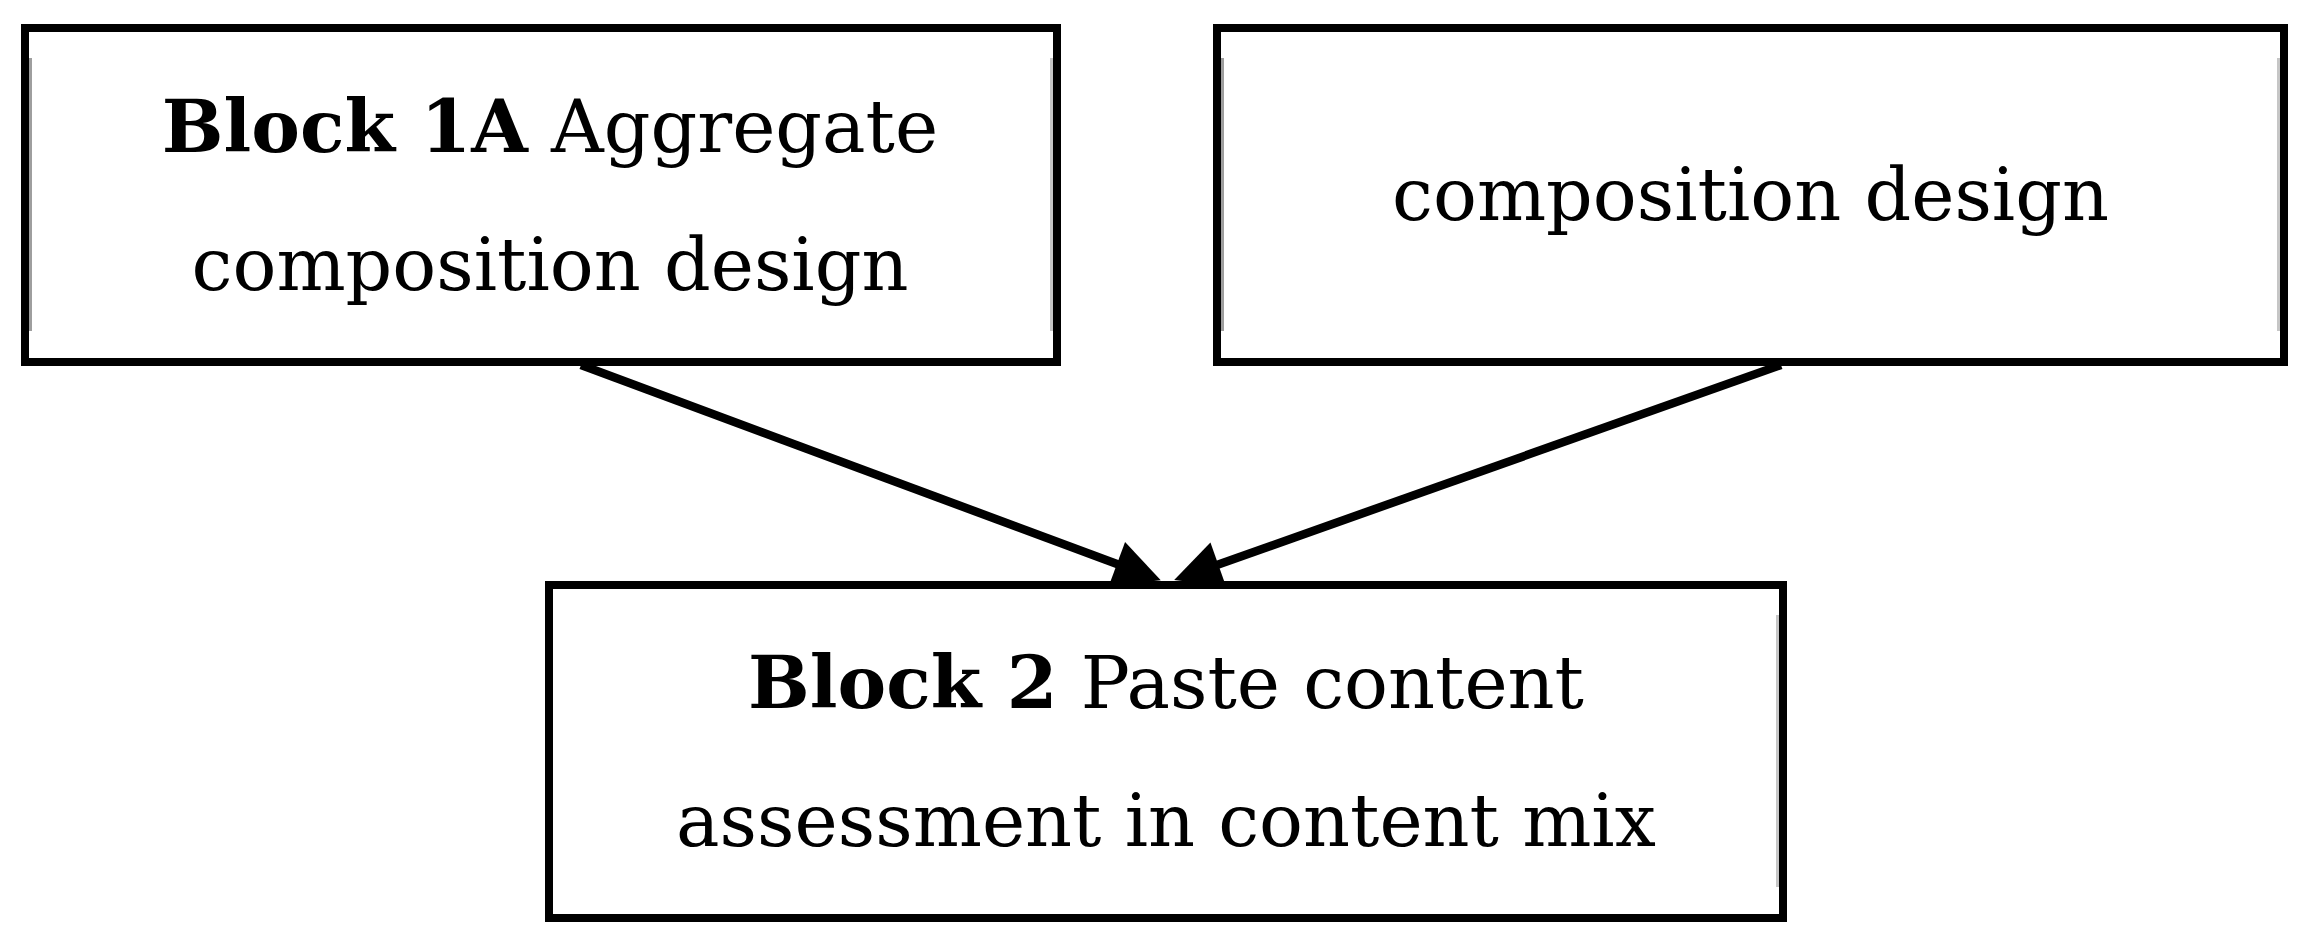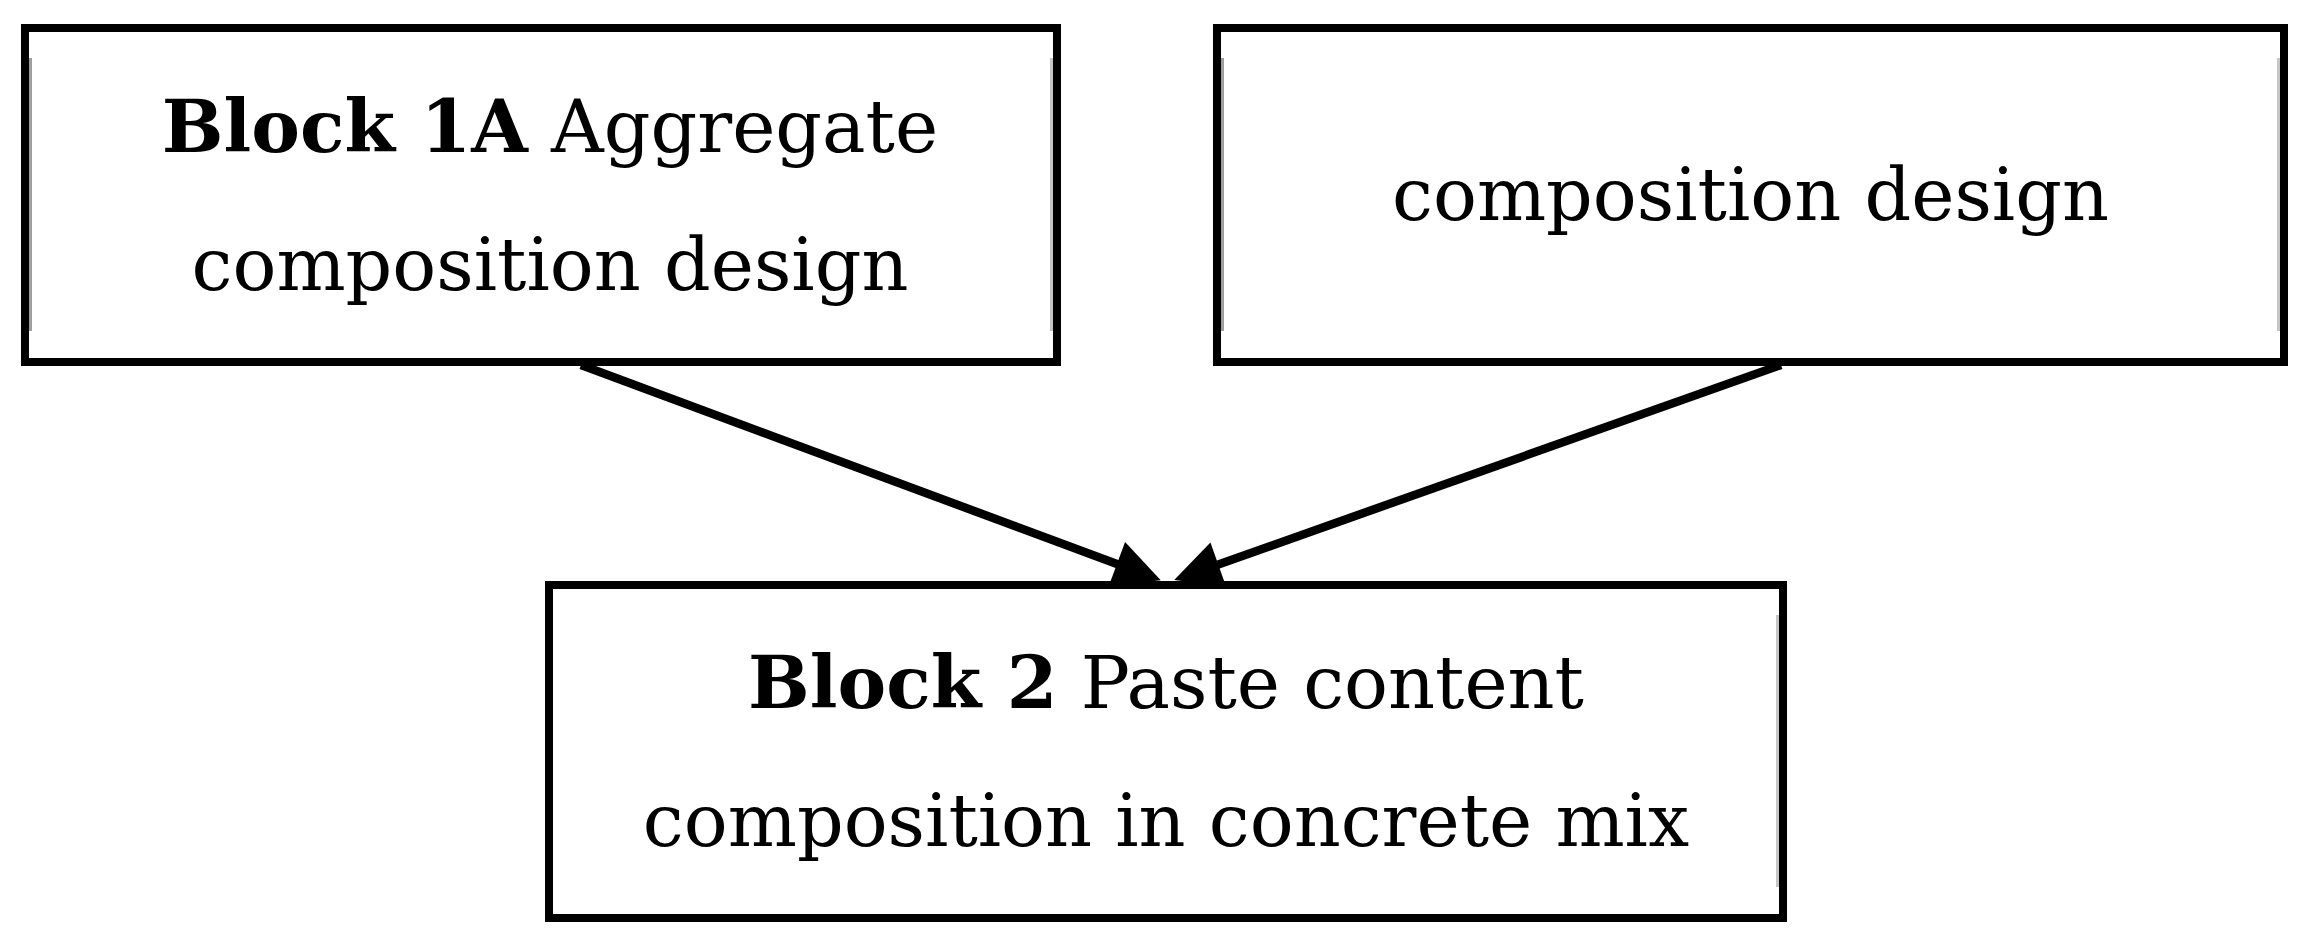--- a/index.html
+++ b/index.html
@@ -71,21 +71,21 @@
     <div><span class="b">Block 1A</span><span> Aggregate</span></div>
     <div>composition design</div>
   </div>
 
   <div class="box shadow-left shadow-right" id="box-1b">
     <div>composition design</div>
   </div>
 
   <div class="box shadow-right" id="box-2">
     <div><span class="b">Block 2</span><span> Paste content</span></div>
-    <div>composition in concrete mix</div>
+    <div>assessment in content mix</div>
   </div>
 
   <svg id="arrow-layer" viewBox="0 0 2309 950">
     <defs>
       <marker id="ah" viewBox="0 0 10 10" refX="8" refY="5" markerWidth="6.5" markerHeight="5.5" orient="auto">
         <path d="M0,0 L10,5 L0,10 Z" fill="#000000"></path>
       </marker>
     </defs>
     <line x1="581" y1="365" x2="1152" y2="577" stroke="#000000" stroke-width="8.5" marker-end="url(#ah)"></line>
     <line x1="1781" y1="365" x2="1183" y2="577" stroke="#000000" stroke-width="8.5" marker-end="url(#ah)"></line>

